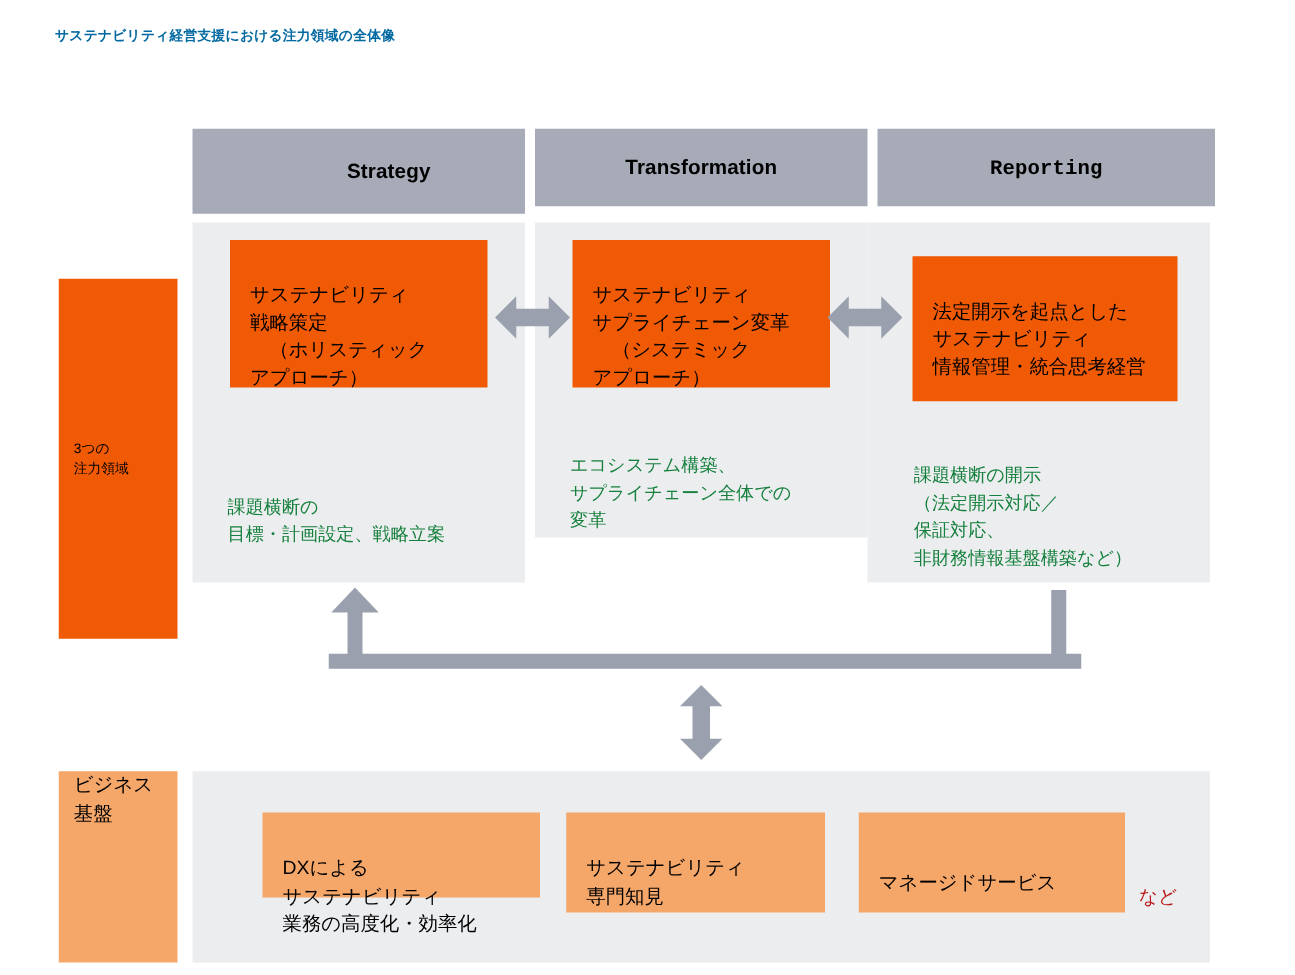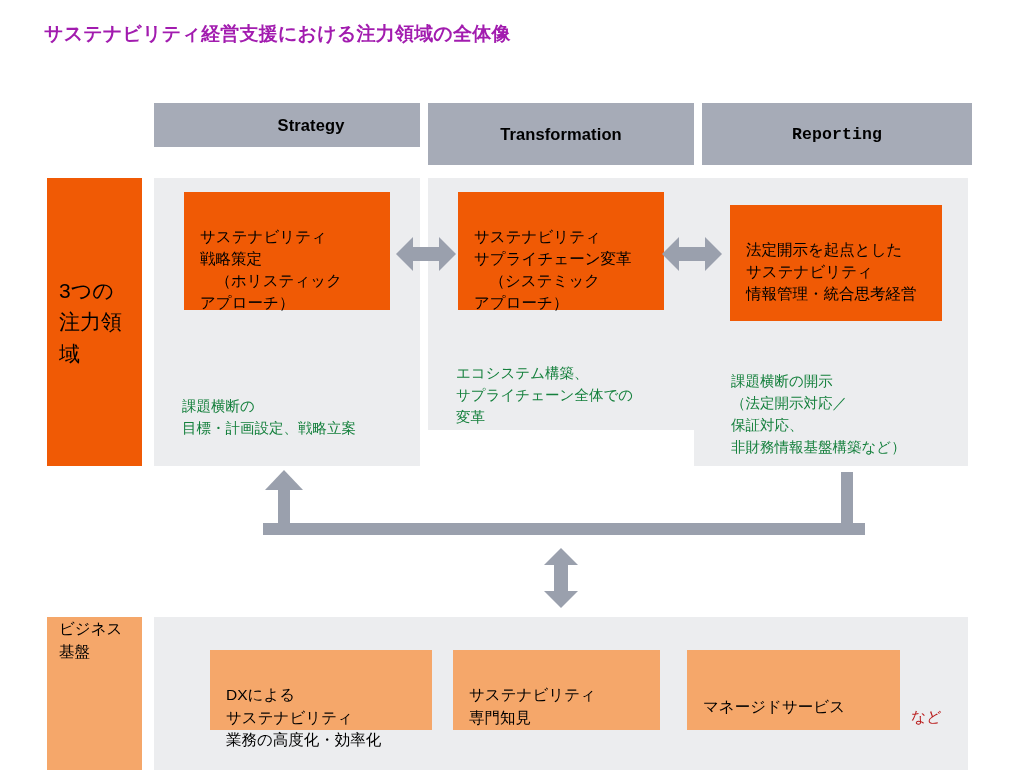--- a/index.html
+++ b/index.html
@@ -16,24 +16,24 @@
     font-family: "Liberation Sans", "DejaVu Sans", sans-serif;
     color: #000000;
     -webkit-font-smoothing: antialiased;
   }
 
   
   .page-title {
     position: absolute;
     left: 44px;
     top: 21px;
-    font-size: 19px;
+    font-size: 11px;
     font-weight: bold;
     letter-spacing: 0.2px;
-    color: #a21caf;
+    color: #0369a1;
     white-space: nowrap;
   }
 
   
   .abs { position: absolute; box-sizing: border-box; }
 
   
   .col-header {
     background: #a6abb7;
     display: flex;
@@ -53,26 +53,27 @@
     background: #f05a05;
     color: #000000;
     font-size: 15.5px;
     line-height: 1.42;
     padding: 12px 14px 12px 16px;
     white-space: pre-line;
   }
   .side-label {
     background: #f05a05;
     color: #000000;
-    font-size: 21px;
+    font-size: 11px;
     line-height: 1.5;
     display: flex;
     align-items: center;
     padding-left: 12px;
     white-space: pre-line;
+    margin-top: 45px;
   }
 
   
   .salmon-box {
     background: #f5a76a;
     color: #000000;
     font-size: 15.5px;
     line-height: 1.45;
     padding: 12px 14px 12px 16px;
     white-space: pre-line;
@@ -103,21 +104,21 @@
   }
 
   
   .arrow-wrap { position: absolute; pointer-events: none; }
 </style>
 </head>
 <body>
 
 <div class="page-title">サステナビリティ経営支援における注力領域の全体像</div>
 
-<div class="abs col-header" style="left:154px; top:103px; width:266px; height:44px;padding-left:48px;">
+<div class="abs col-header" style="left:154px; top:103px; width:266px; height:68px;padding-left:48px;">
   <span>Strategy</span>
 </div>
 
 <div class="abs col-header" style="left:428px; top:103px; width:266px; height:62px;justify-content:center;">
   <span>Transformation</span>
 </div>
 
 <div class="abs col-header" style="left:702px; top:103px; width:270px; height:62px;font-family:Liberation Mono, monospace;">
   <span>Reporting</span>
 </div>
@@ -202,21 +203,21 @@
   </svg>
 </div>
 
 <div class="abs salmon-label" style="left:47px; top:617px; width:95px; height:153px;">
   <span>ビジネス
 基盤</span>
 </div>
 
 <div class="abs panel" style="left:154px; top:617px; width:814px; height:153px;"></div>
 
-<div class="abs salmon-box" style="left:210px; top:650px; width:222px; height:80px;">
+<div class="abs salmon-box" style="left:210px; top:650px; width:222px; height:68px;">
   <span>DXによる
 サステナビリティ
 業務の高度化・効率化</span>
 </div>
 
 <div class="abs salmon-box" style="left:453px; top:650px; width:207px; height:80px;">
   <span>サステナビリティ
 専門知見</span>
 </div>
 

